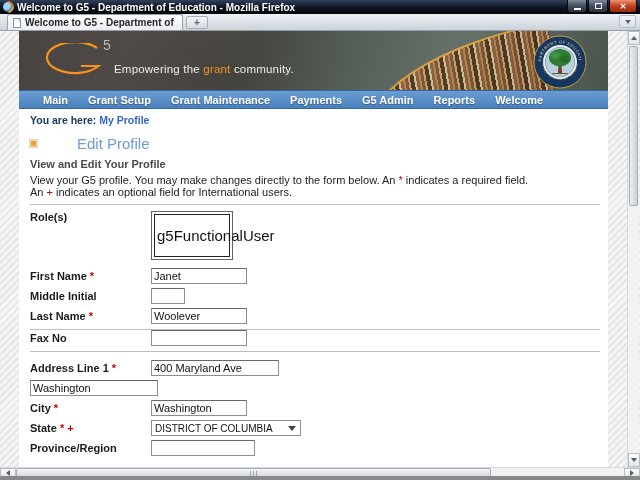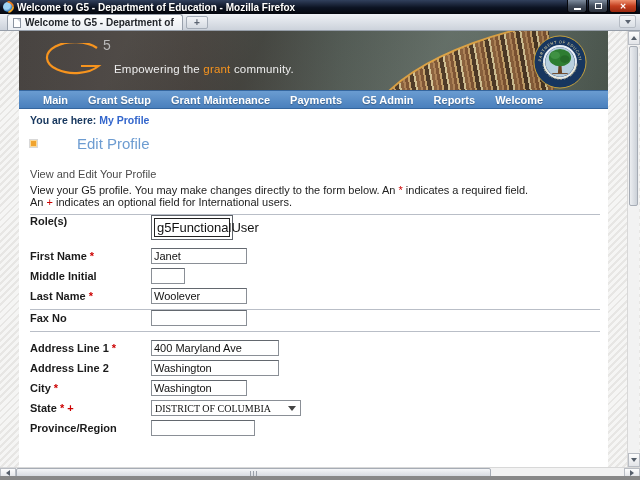--- a/index.html
+++ b/index.html
@@ -70,38 +70,38 @@
     border-top:1px solid #35669e; border-bottom:1px solid #35669e;
     display:flex; align-items:center; padding-left:14px; }
   .nav-item { color:#fff; font-weight:bold; font-size:11px; padding:0 10px; text-shadow:0 1px 1px rgba(0,0,0,0.3); cursor:default; white-space:nowrap; }
   
   .main { padding:5px 8px 0 11px; }
   .breadcrumb { font-size:10.5px; font-weight:bold; color:#17375e; }
   .breadcrumb .crumb-link { color:#3366cc; cursor:default; }
   .heading-row { margin-top:9px; display:flex; align-items:center; }
   .bullet { width:7px; height:7px; background:#f0a32e; border:1px solid #fbd998; box-shadow:0 0 0 1px #d8d8d8; margin-right:8px; flex-shrink:0; }
   .heading { font-size:15px; color:#6d9cd1;margin-left:32px; }
-  .subheading { margin-top:16px; font-size:11px; color:#4a4a4a; }
+  .subheading { margin-top:6px; font-size:11px; color:#4a4a4a;font-weight:bold; }
   .desc { margin-top:4px; font-size:11px; color:#222; line-height:12px; }
   .marker { color:#cc0000; }
   .divider { border-top:1px solid #b9bec7; margin-top:6px; }
   .divider.gap { margin-top:5px; }
   
-  .g5form { }
+  .g5form { margin-top:6px; }
   .frow { display:flex; align-items:center; margin-bottom:4px; }
   .frow.mt { margin-top:8px; }
   .lbl { width:121px; flex-shrink:0; font-size:11px; font-weight:bold; color:#1b1b1b; }
   .lbl .marker { margin-left:3px; }
   .tin { height:16px; border:1px solid #8a8f96; border-top-color:#63686f; font-size:11px; padding:0 2px;
     font-family:"Liberation Sans", sans-serif; color:#111; background:#fff; }
   .w-sm { width:34px; } .w-md { width:96px; } .w-lg { width:128px; } .w-pr { width:104px; }
   .listbox { width:82px; border:1px solid #5f646b; background:#fff; padding:2px; }
-  .listbox .option { border:1px solid #222; font-size:13px; padding:1px 2px; white-space:nowrap; color:#111; }
+  .listbox .option { border:1px solid #222; font-size:15px; padding:12px 2px; white-space:nowrap; color:#111; }
   .sel { width:150px; height:16px; border:1px solid #8a8f96; background:#fff; position:relative;
-    display:flex; align-items:center; font-size:10px; color:#111; padding-left:3px;font-family:Liberation Serif, serif; }
+    display:flex; align-items:center; font-size:10px; color:#111; padding-left:3px; }
   .sel .tri-down { position:absolute; right:4px; width:0; height:0;
     border-left:4px solid transparent; border-right:4px solid transparent; border-top:5px solid #444; }
   .static-val { font-size:11px; color:#222; }
   
   .vscroll { position:absolute; left:627px; top:0; width:12px; height:436px; background:#f2f2f2; border-left:1px solid #d8d8d8; }
   .sbtn { position:absolute; left:0; width:12px; height:14px; background:linear-gradient(#fdfdfd,#e2e4e8);
     border:1px solid #b9bdc4; display:flex; align-items:center; justify-content:center; }
   .sbtn.up { top:0; } .sbtn.down { bottom:0; }
   .tri-up { width:0; height:0; border-left:3px solid transparent; border-right:3px solid transparent; border-bottom:4px solid #555e6a; }
   .tri-dn { width:0; height:0; border-left:3px solid transparent; border-right:3px solid transparent; border-top:4px solid #555e6a; }
@@ -251,21 +251,20 @@
 
 
           <div class="divider gap"></div>
 
           <div class="frow mt">
             <span class="lbl"><span>Address Line 1</span><span class="marker">*</span></span>
             <input class="tin w-lg" value="400 Maryland Ave" style="">
           </div>
 
           <div class="frow">
-            <span class="lbl"><span>Address Line 2</span><span class="marker"></span></span>
             <input class="tin w-lg" value="Washington" style="">
           </div>
 
           <div class="frow">
             <span class="lbl"><span>City</span><span class="marker">*</span></span>
             <input class="tin w-md" value="Washington" style="">
           </div>
 
           <div class="frow">
             <span class="lbl"><span>State</span><span class="marker">* +</span></span>

